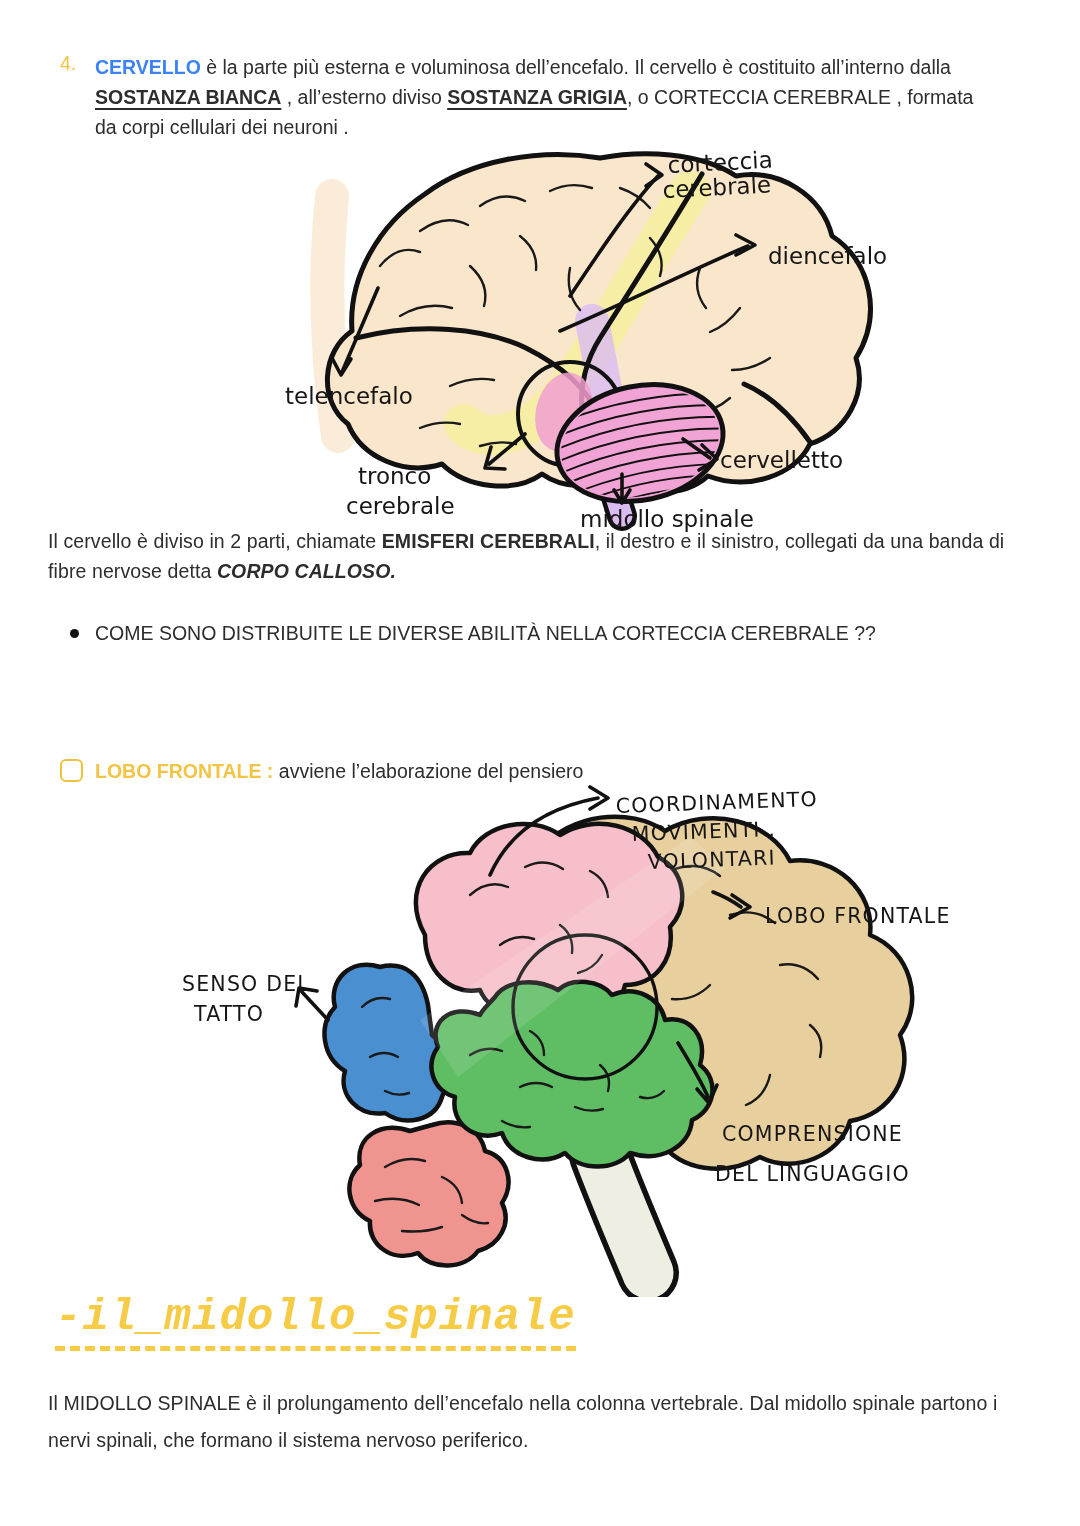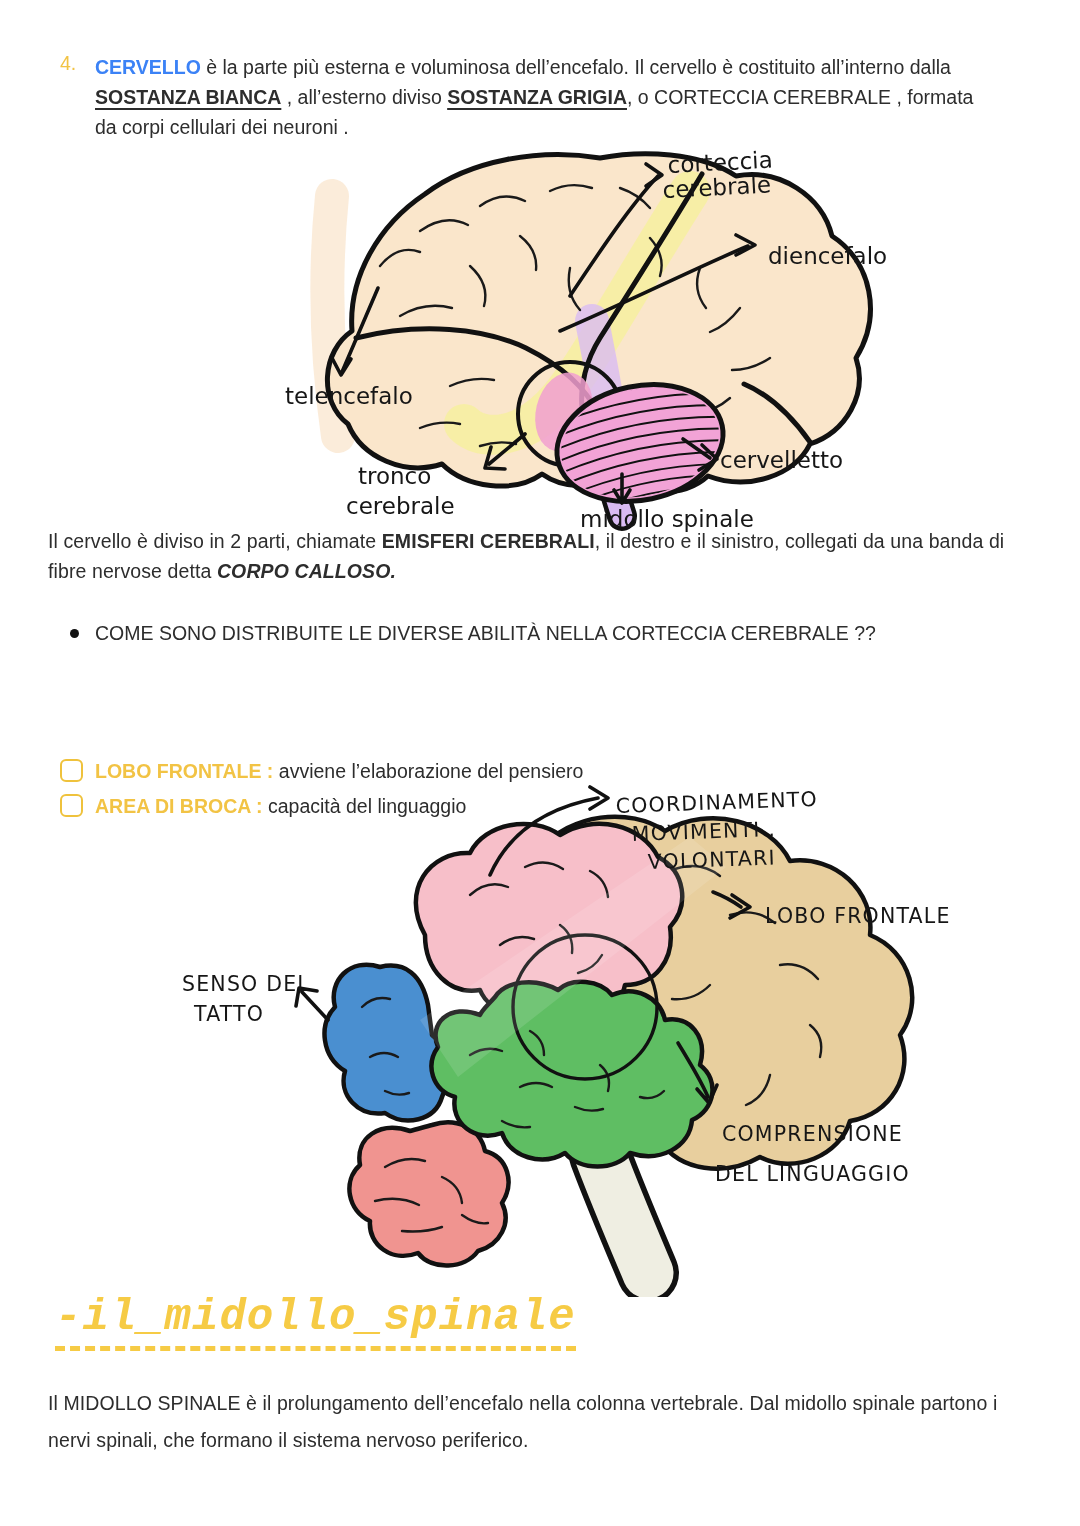--- a/index.html
+++ b/index.html
@@ -133,21 +133,20 @@
     <text class="hand1" x="450" y="322" font-size="26">cervelletto</text>
     <text class="hand1" x="310" y="381">midollo spinale</text>
   </svg>
 
   <p class="para p-emisferi"><span>Il cervello è diviso in 2 parti, chiamate </span><span class="bold">EMISFERI CEREBRALI</span><span>, il destro e il sinistro, collegati da una banda di fibre nervose detta </span><span class="boldital">CORPO CALLOSO.</span></p>
 
   <div class="bullet-row"><span class="dot"></span><span>COME SONO DISTRIBUITE LE DIVERSE ABILITÀ NELLA CORTECCIA CEREBRALE ??</span></div>
 
 
   <div class="check-item c1"><span class="checkbox"></span><span class="chk-label">LOBO FRONTALE :</span><span> avviene l’elaborazione del pensiero</span></div>
-  <div class="check-item c2"><span class="checkbox"></span><span class="chk-label">AREA DI BROCA :</span><span> capacità del linguaggio</span></div>
 
   <svg class="diag2" viewBox="0 0 840 522">
 
     <path d="M 430,380 C 445,420 462,460 478,498" stroke="#111" stroke-width="62" stroke-linecap="round" fill="none"></path>
     <path d="M 430,380 C 445,420 462,460 478,498" stroke-width="51" stroke-linecap="round" fill="none" stroke="#EFEEE2"></path>
 
     <path d="M 370,75 C 400,38 460,32 495,56 C 540,30 600,46 620,86 C 665,80 705,116 700,160 C 740,176 755,226 730,260 C 745,300 720,340 680,346 C 670,380 625,400 590,382 C 555,402 510,396 490,366 C 450,376 415,356 410,320 L 398,272 C 380,222 368,150 370,75 Z" stroke="#111" stroke-width="4.5" stroke-linejoin="round" fill="#E8CF9E"></path>
     <g>
       <path class="sq" d="M420,120 q25,-20 50,-8"></path>
         <path class="sq" d="M500,96 q28,-12 50,5"></path>

